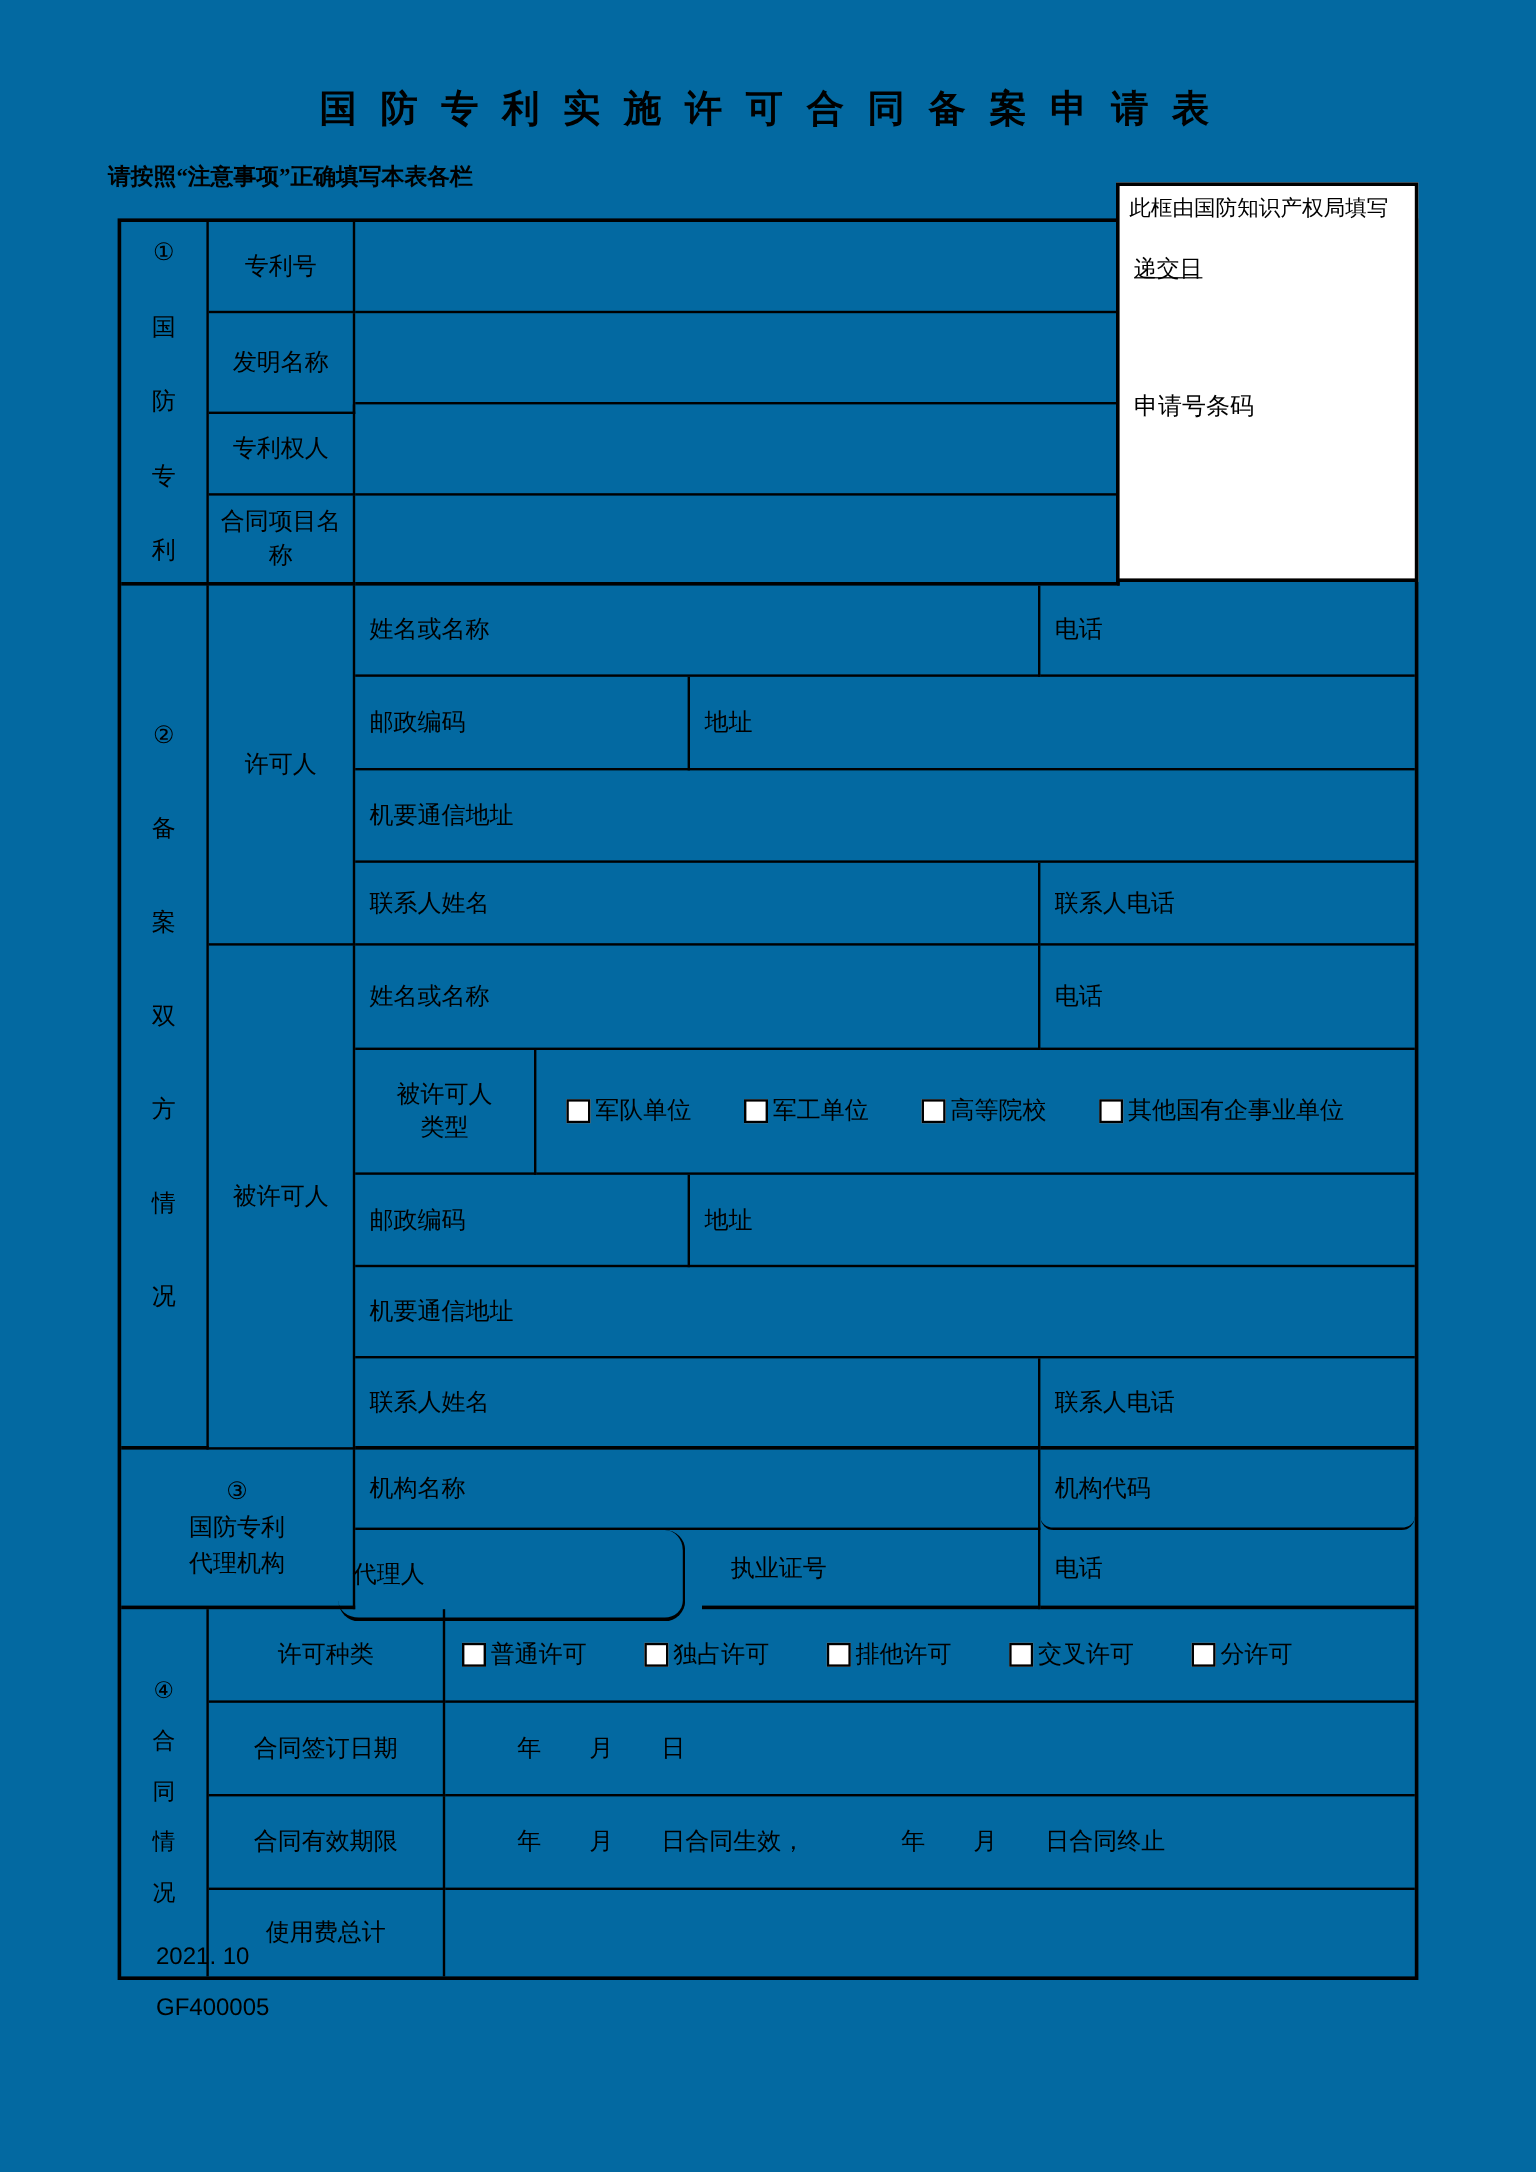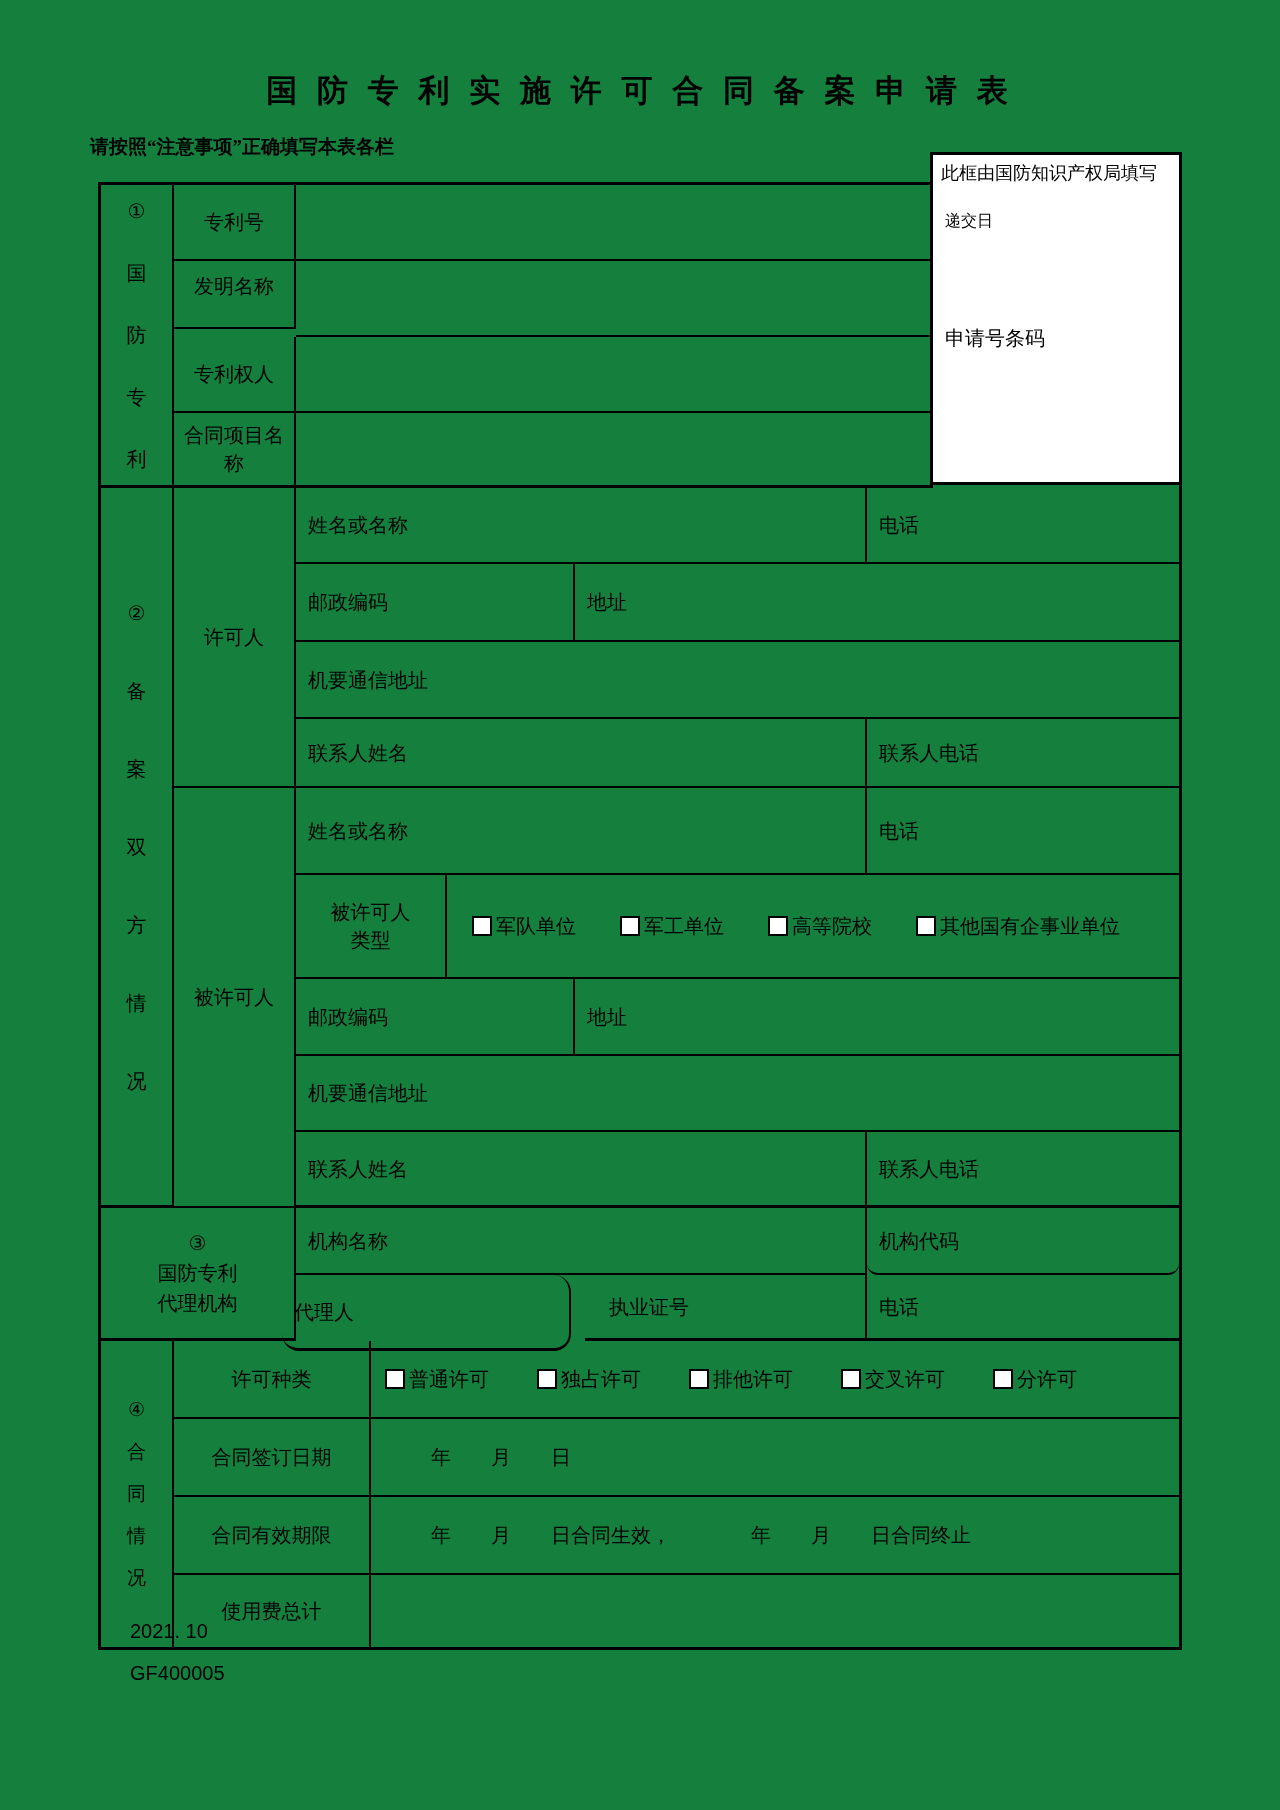--- a/index.html
+++ b/index.html
@@ -1,17 +1,17 @@
 <!DOCTYPE html>
 <html><head>
 <meta charset="utf-8">
 <style>
   html,body{margin:0;padding:0;background:#e8e8e8;}
   .page{
-    position:relative;width:1280px;height:1810px;margin:0 auto;background:#15803d;
+    position:relative;width:1280px;height:1810px;margin:0 auto;background:#0369a1;
     font-family:"Liberation Serif","DejaVu Serif",serif;color:#000;overflow:hidden;
   }
   .title{position:absolute;left:0;top:70px;width:100%;text-align:center;
     font-size:31px;font-weight:bold;letter-spacing:6px;}
   .note{position:absolute;left:90px;top:134px;font-size:19px;font-weight:bold;}
   
   .tbl{position:absolute;left:98px;top:182px;width:1084px;height:1468px;
     border:3px solid #000;box-sizing:border-box;}
   .cell{position:absolute;box-sizing:border-box;border-right:2px solid #000;
     border-bottom:2px solid #000;display:flex;align-items:center;font-size:20px;line-height:1.4;}
@@ -32,21 +32,21 @@
   .optlines{flex-direction:column;align-items:stretch;justify-content:center;
     gap:16px;padding-left:8px;}
   .optrow{display:flex;gap:44px;align-items:center;}
   .optrow2{display:flex;gap:56px;align-items:center;}
   .kindrow{gap:48px;padding-left:14px;}
   .dateval{padding-left:60px;}
   
   .obox{position:absolute;left:930px;top:152px;width:252px;height:333px;
     border:3px solid #000;box-sizing:border-box;background:#fff;z-index:5;}
   .obox-h{position:absolute;left:8px;top:6px;font-size:18px;white-space:nowrap;}
-  .obox-l1{position:absolute;left:12px;top:56px;font-size:16px;}
+  .obox-l1{position:absolute;left:12px;top:56px;font-size:19px;text-decoration:underline;}
   .obox-l2{position:absolute;left:12px;top:170px;font-size:20px;}
   .footer{position:absolute;left:130px;font-family:"Liberation Sans","DejaVu Sans",sans-serif;
     font-size:20px;}
   .f1{top:1662px;} .f2{top:1620px;text-align:center;}
 </style>
 </head>
 <body>
 
 <div class="page">
 
@@ -57,21 +57,21 @@
 
     <div class="cell vstack lh62 tb" style="left:0;top:0;width:73px;height:303px;">
       <span class="vchar">①</span>
       <span class="vchar">国</span>
       <span class="vchar">防</span>
       <span class="vchar">专</span>
       <span class="vchar">利</span>
     </div>
     <div class="cell c" style="left:73px;top:0;width:122px;height:76px;">专利号</div>
     <div class="cell" style="left:195px;top:0;width:637px;height:76px;"></div>
-    <div class="cell c" style="left:73px;top:60px;width:122px;height:84px;">发明名称</div>
+    <div class="cell c" style="left:73px;top:76px;width:122px;height:84px;">发明名称</div>
     <div class="cell" style="left:195px;top:76px;width:637px;height:76px;"></div>
     <div class="cell c" style="left:73px;top:152px;width:122px;height:76px;">专利权人</div>
     <div class="cell" style="left:195px;top:152px;width:637px;height:76px;"></div>
     <div class="cell c tb wrapbox" style="left:73px;top:228px;width:122px;height:75px;">合同项目名称</div>
     <div class="cell tb" style="left:195px;top:228px;width:637px;height:75px;"></div>
 
     <div class="cell vstack lh78 tb" style="left:0;top:303px;width:73px;height:720px;">
       <span class="vchar">②</span>
       <span class="vchar">备</span>
       <span class="vchar">案</span>

